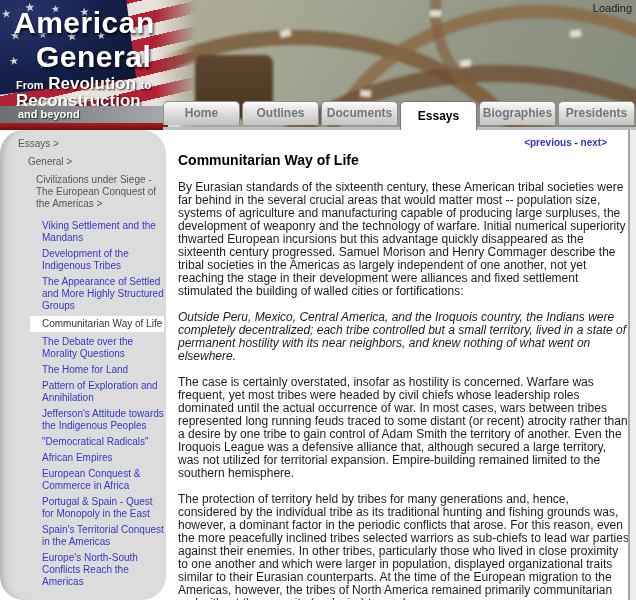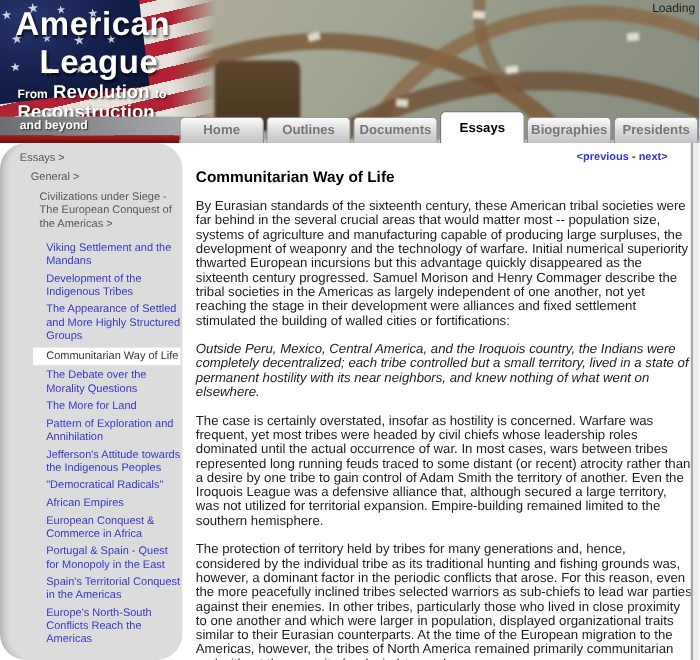--- a/index.html
+++ b/index.html
@@ -54,21 +54,21 @@
         background:linear-gradient(90deg,#6e6e72,#97979c 70%,#a9a9ad);}
   .tagline{position:absolute;left:18px;top:108px;color:#fff;font-weight:bold;font-size:11px;
         text-shadow:1px 1px 1px rgba(0,0,0,.6);}
   .red-band{position:absolute;left:0;top:123px;width:168px;height:7px;
         background:linear-gradient(#a32020,#6f0e0e);}
 
   .loading{position:absolute;top:2px;right:4px;font-size:11px;color:#1c1c1c;}
 
   
   .header-divider{position:absolute;bottom:0;left:163px;right:0;height:3px;background:#b5c2cb;z-index:1;}
-  .tabs{position:absolute;bottom:0;left:163px;right:1px;display:flex;gap:2px;align-items:flex-end;z-index:2;}
+  .tabs{position:absolute;bottom:0;left:163px;right:1px;display:flex;gap:2px;align-items:flex-start;z-index:2;}
   .tab{flex:1;height:23px;line-height:23px;text-align:center;font-size:12px;font-weight:bold;color:#767676;
        background:linear-gradient(#fbfbfb,#d9d9d9 55%,#c3c3c3);border:1px solid #8e8e8e;border-bottom:none;
        border-radius:5px 5px 0 0;cursor:pointer;white-space:nowrap;overflow:hidden;}
   .tab.active{height:28px;line-height:28px;background:#fff;color:#000;border-color:#777;z-index:3;}
 
   
   .sidebar{position:absolute;top:130px;left:0;width:166px;bottom:0;background:#dcdcdc;
         box-shadow:inset 10px 0 8px -8px rgba(0,0,0,.25);box-sizing:border-box;
         padding-top:8px;font-size:10px;overflow:hidden;border-radius:24px;}
   .crumb{color:#565656;margin-bottom:6px;line-height:12px;cursor:pointer;}
@@ -126,21 +126,21 @@
         <span class="star s7"></span>
         <span class="star s8"></span>
         <span class="star s9"></span>
         <span class="star s10"></span>
         <span class="star s11"></span>
       </div>
     </div>
 
     <div class="site-title">
       <span>American</span>
-      <span class="line2">League</span>
+      <span class="line2">General</span>
     </div>
     <div class="subtitle">
       <span class="small">From</span>
       <span>Revolution</span>
       <span class="small">to</span>
       <br>
       <span>Reconstruction</span>
     </div>
     <div class="tagline-band"></div>
     <div class="tagline">and beyond</div>
@@ -162,21 +162,21 @@
   <div class="sidebar">
     <div class="crumb c0">Essays &gt;</div>
     <div class="crumb c1">General &gt;</div>
     <div class="crumb c2">Civilizations under Siege - The European Conquest of the Americas &gt;</div>
     <div class="side-links">
       <div class="side-link">Viking Settlement and the Mandans</div>
       <div class="side-link">Development of the Indigenous Tribes</div>
       <div class="side-link">The Appearance of Settled and More Highly Structured Groups</div>
       <div class="side-link selected">Communitarian Way of Life</div>
       <div class="side-link">The Debate over the Morality Questions</div>
-      <div class="side-link">The More for Land</div>
+      <div class="side-link">The Home for Land</div>
       <div class="side-link">Pattern of Exploration and Annihilation</div>
       <div class="side-link">Jefferson's Attitude towards the Indigenous Peoples</div>
       <div class="side-link">"Democratical Radicals"</div>
       <div class="side-link">African Empires</div>
       <div class="side-link">European Conquest &amp; Commerce in Africa</div>
       <div class="side-link">Portugal &amp; Spain - Quest for Monopoly in the East</div>
       <div class="side-link">Spain's Territorial Conquest in the Americas</div>
       <div class="side-link">Europe's North-South Conflicts Reach the Americas</div>
     </div>
   </div>

